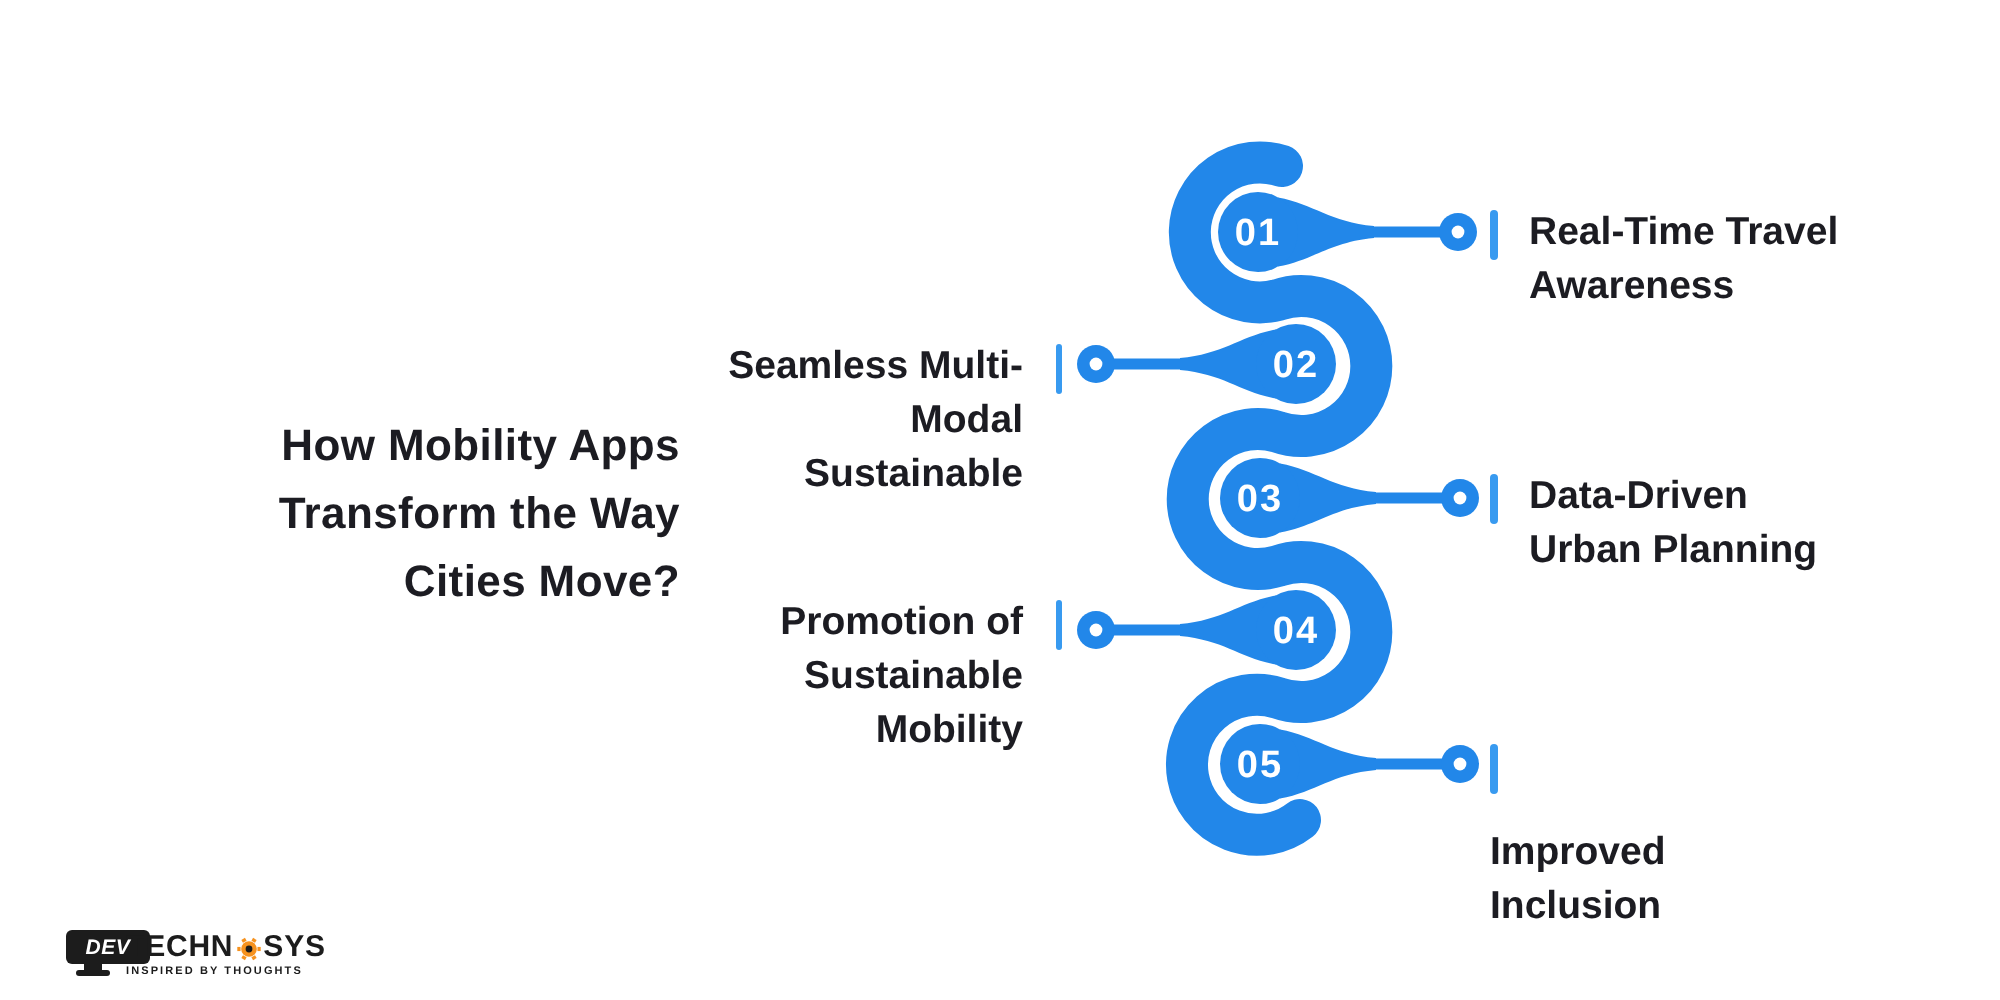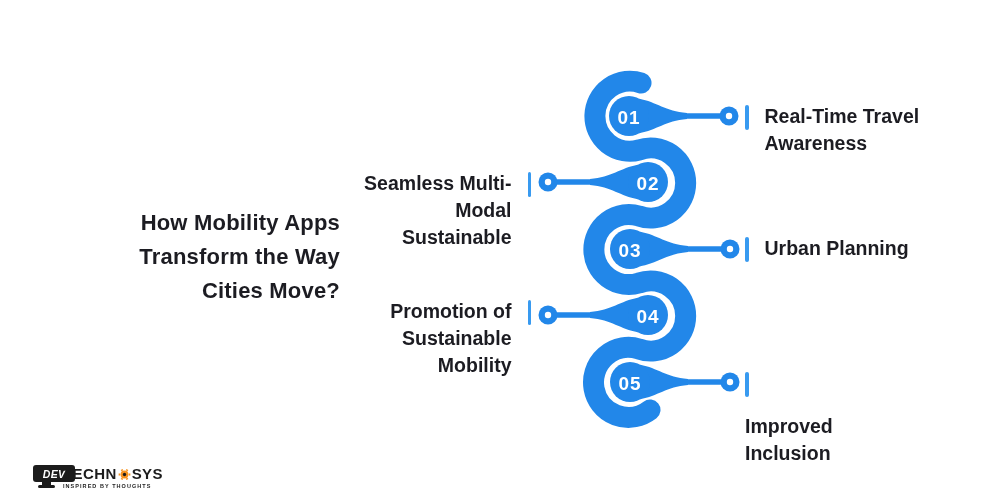--- a/index.html
+++ b/index.html
@@ -121,20 +121,21 @@
     <span class="bar"></span>
     <div class="ltext">
       <div>Real-Time Travel</div>
       <div>Awareness</div>
     </div>
   </div>
 
   <div class="step-label side-right" style="left:745px; top:235px;">
     <span class="bar"></span>
     <div class="ltext">
+      <div>Data-Driven</div>
       <div>Urban Planning</div>
     </div>
   </div>
 
   <div class="step-label side-right" style="left:745px; top:370px;flex-direction:column;">
     <span class="bar"></span>
     <div class="ltext">
       <div>Improved</div>
       <div>Inclusion</div>
     </div>

